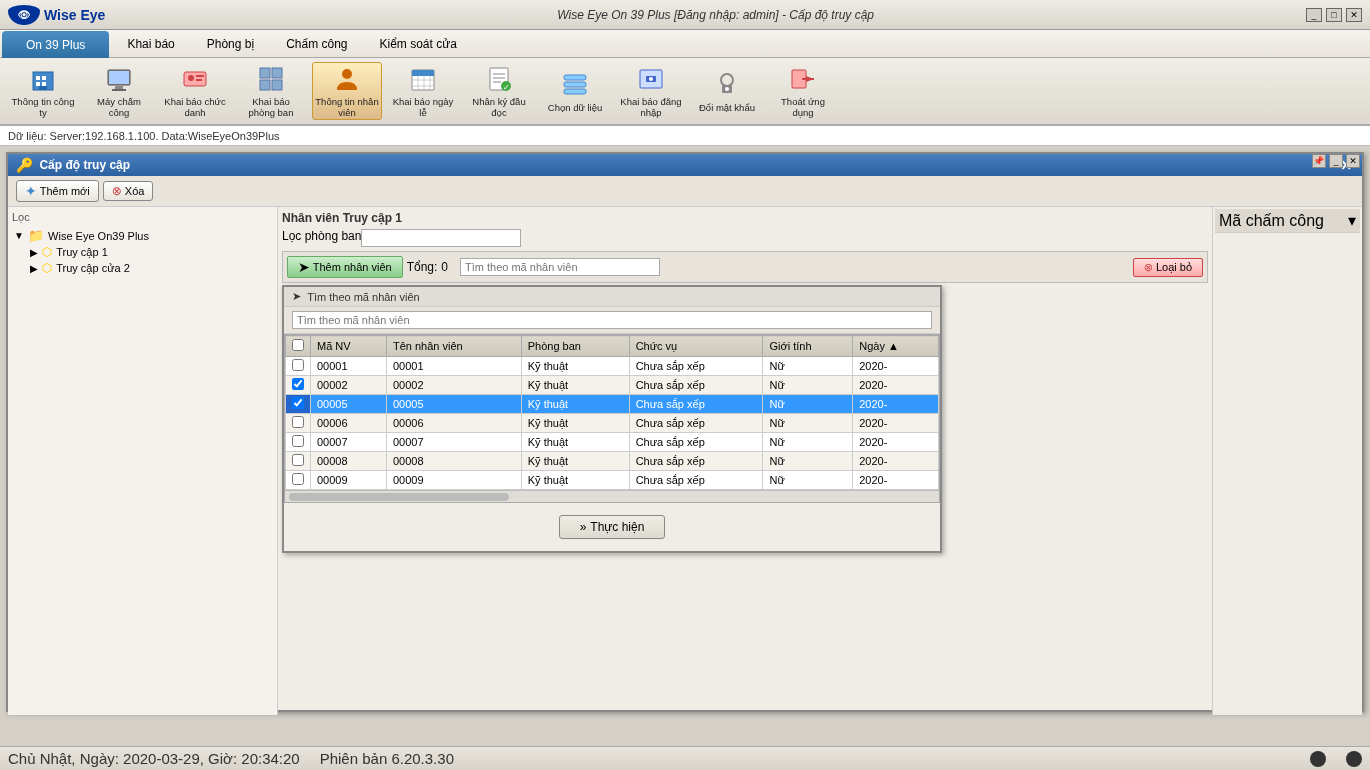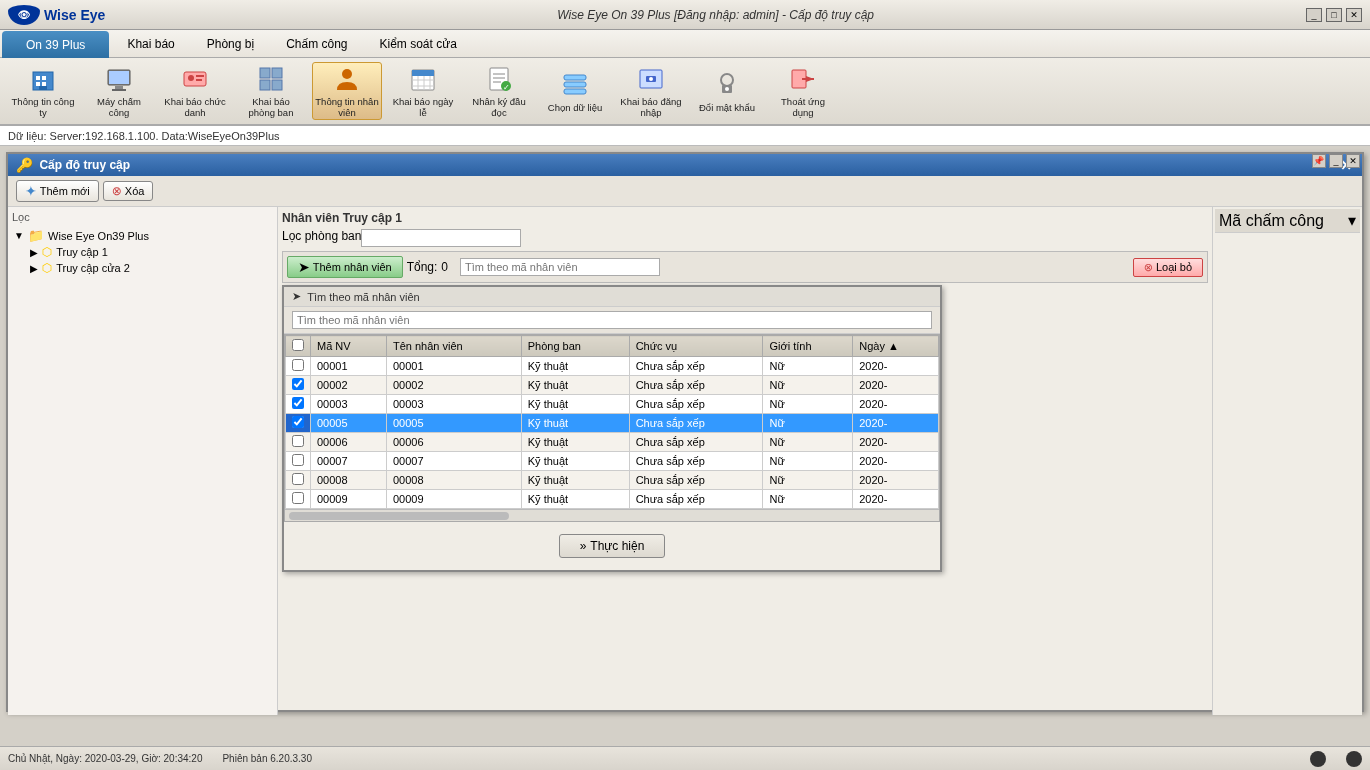--- a/index.html
+++ b/index.html
@@ -374,31 +374,20 @@
     <td class="checkbox-col" style="">
       <input type="checkbox" checked="" style="">
     </td>
     <td>00002</td>
     <td>00002</td>
     <td>Kỹ thuật</td>
     <td>Chưa sắp xếp</td>
     <td>Nữ</td>
     <td>2020-</td>
   </tr>
-                    <tr style="background: white;">
-    <td class="checkbox-col" style="">
-      <input type="checkbox" checked="" style="">
-    </td>
-    <td>00003</td>
-    <td>00003</td>
-    <td>Kỹ thuật</td>
-    <td>Chưa sắp xếp</td>
-    <td>Nữ</td>
-    <td>2020-</td>
-  </tr>
                     <tr class="selected" style="background: rgb(51, 153, 255); color: white;">
     <td class="checkbox-col" style="background:#2266cc;">
       <input type="checkbox" checked="" style="">
     </td>
     <td>00005</td>
     <td>00005</td>
     <td>Kỹ thuật</td>
     <td>Chưa sắp xếp</td>
     <td>Nữ</td>
     <td>2020-</td>
@@ -471,19 +460,19 @@
           <span>Mã chấm công</span>
           <span style="margin-left:auto;">▾</span>
         </div>
       </div>
 
     </div>
 
   </div>
 </div>
 
-<div id="statusbar-bottom" style="position:fixed;bottom:0;left:0;right:0;height:24px;background:linear-gradient(to bottom,#e8e4dc,#d8d4cc);border-top:1px solid #aaa;display:flex;align-items:center;padding:0 8px;font-size:10px;color:#333;gap:20px;">
+<div id="statusbar-bottom" style="position:fixed;bottom:0;left:0;right:0;height:24px;background:linear-gradient(to bottom,#e8e4dc,#d8d4cc);border-top:1px solid #aaa;display:flex;align-items:center;padding:0 8px;font-size:15px;color:#333;gap:20px;">
   <span>Chủ Nhật, Ngày: 2020-03-29, Giờ: 20:34:20</span>
   <span>Phiên bản 6.20.3.30</span>
   <div style="flex:1;"></div>
   <div style="width:16px;height:16px;background:#333;border-radius:50%;"></div>
   <div style="width:16px;height:16px;background:#333;border-radius:50%;"></div>
 </div>
 
 </body></html>

